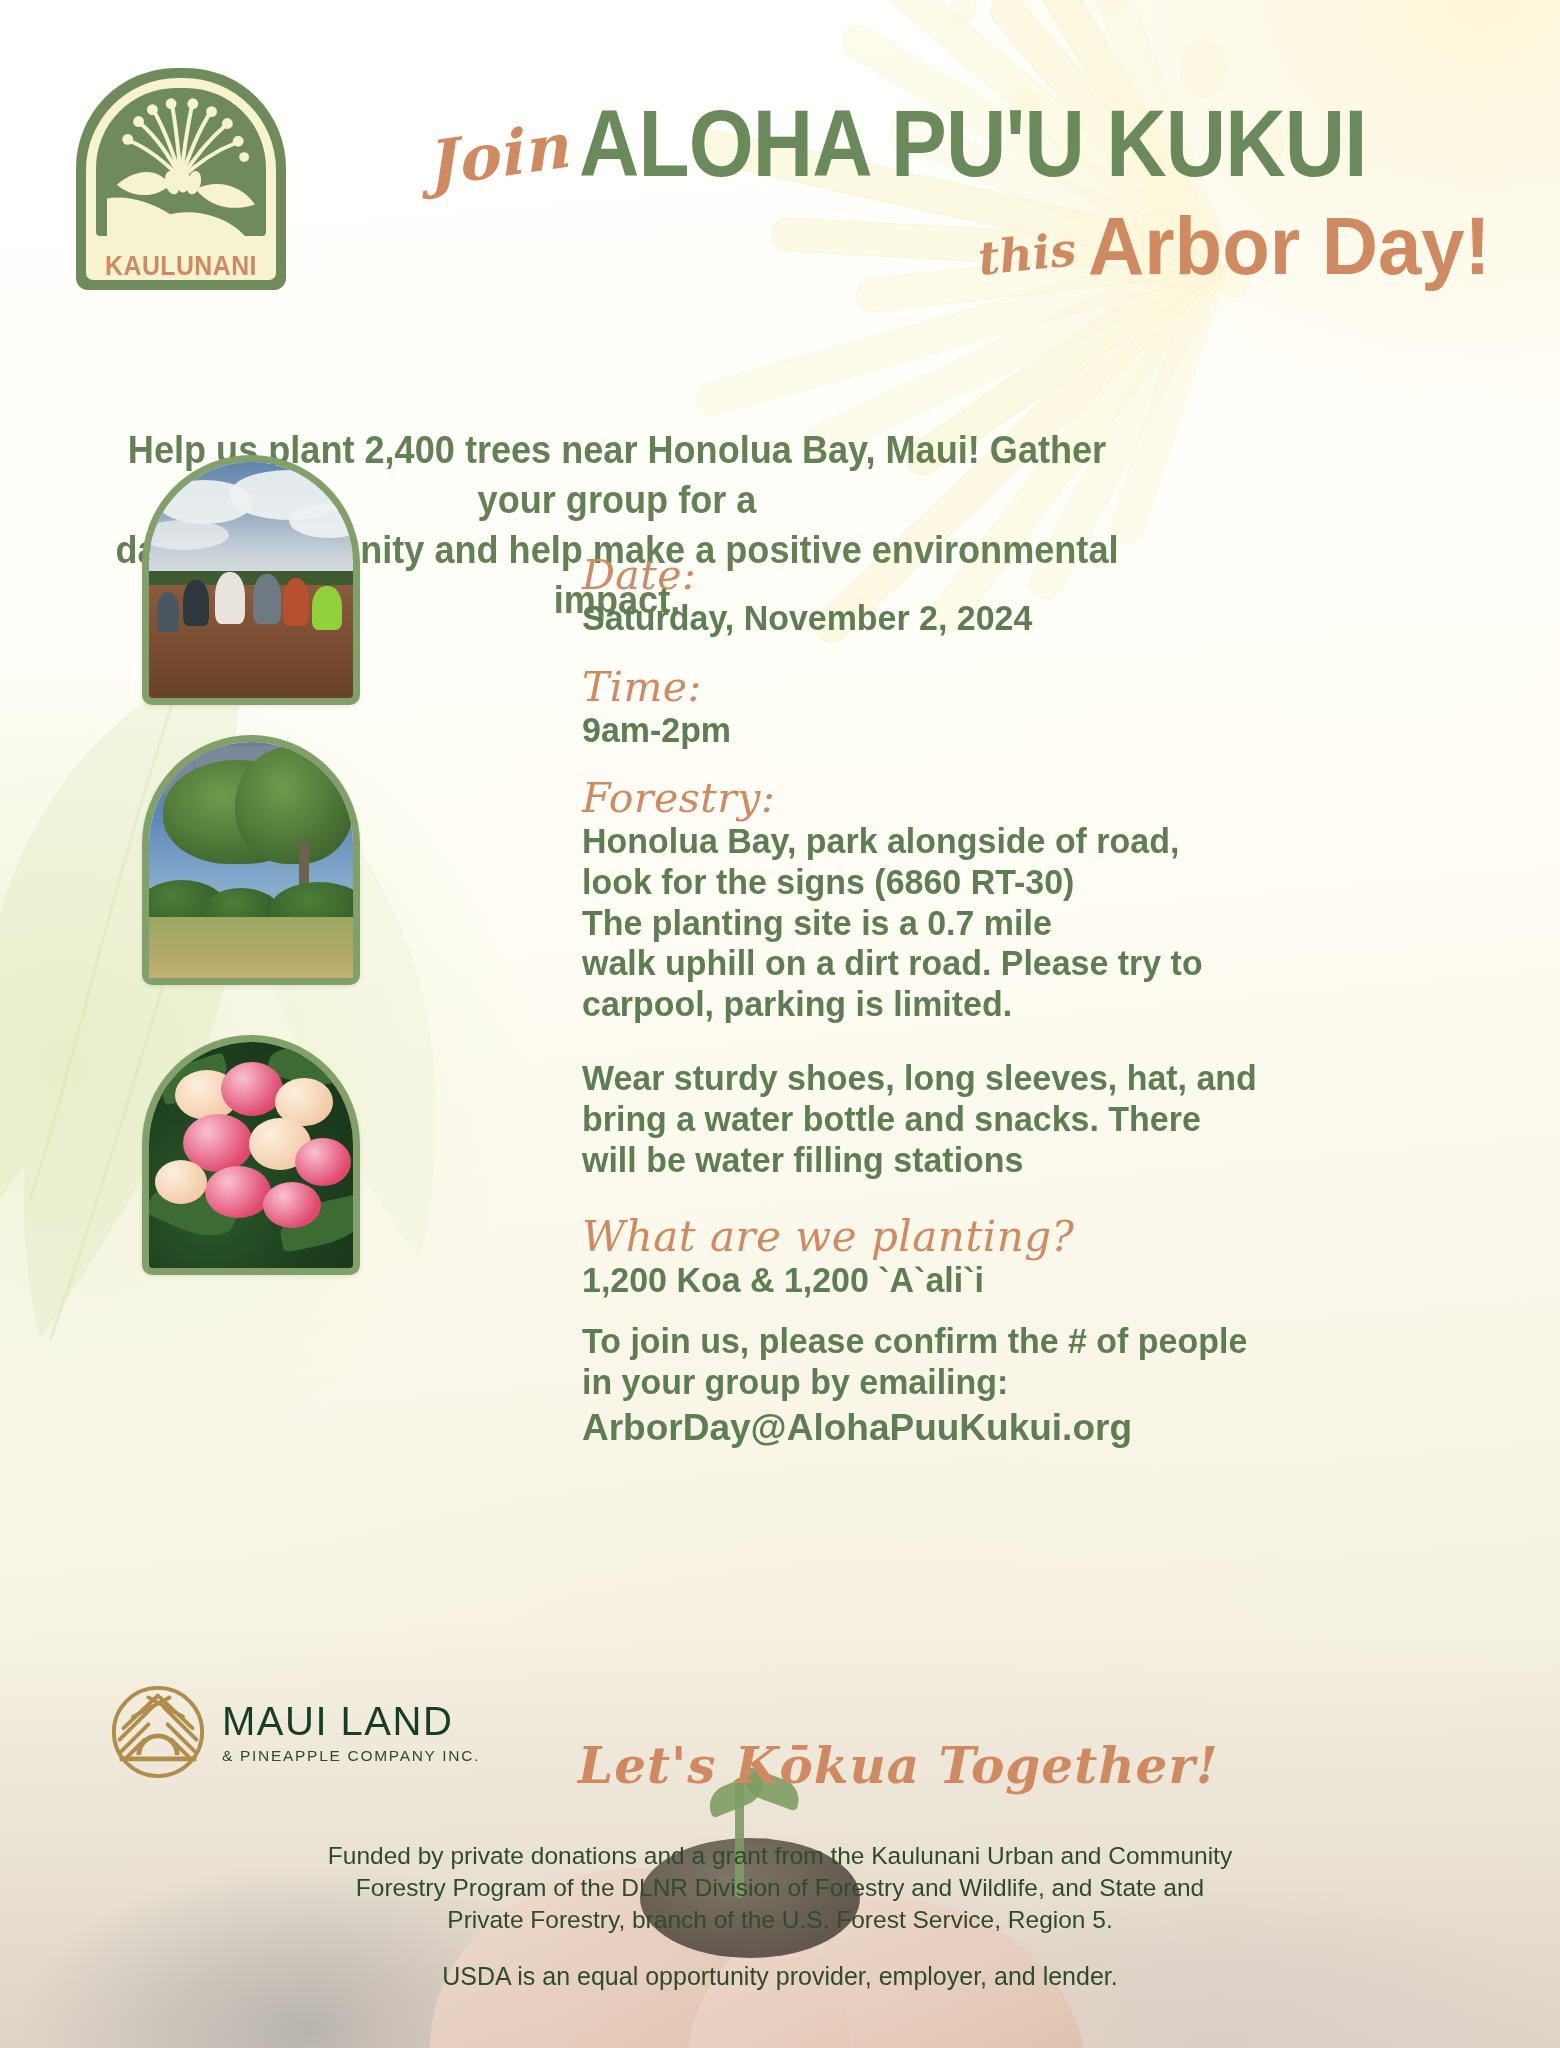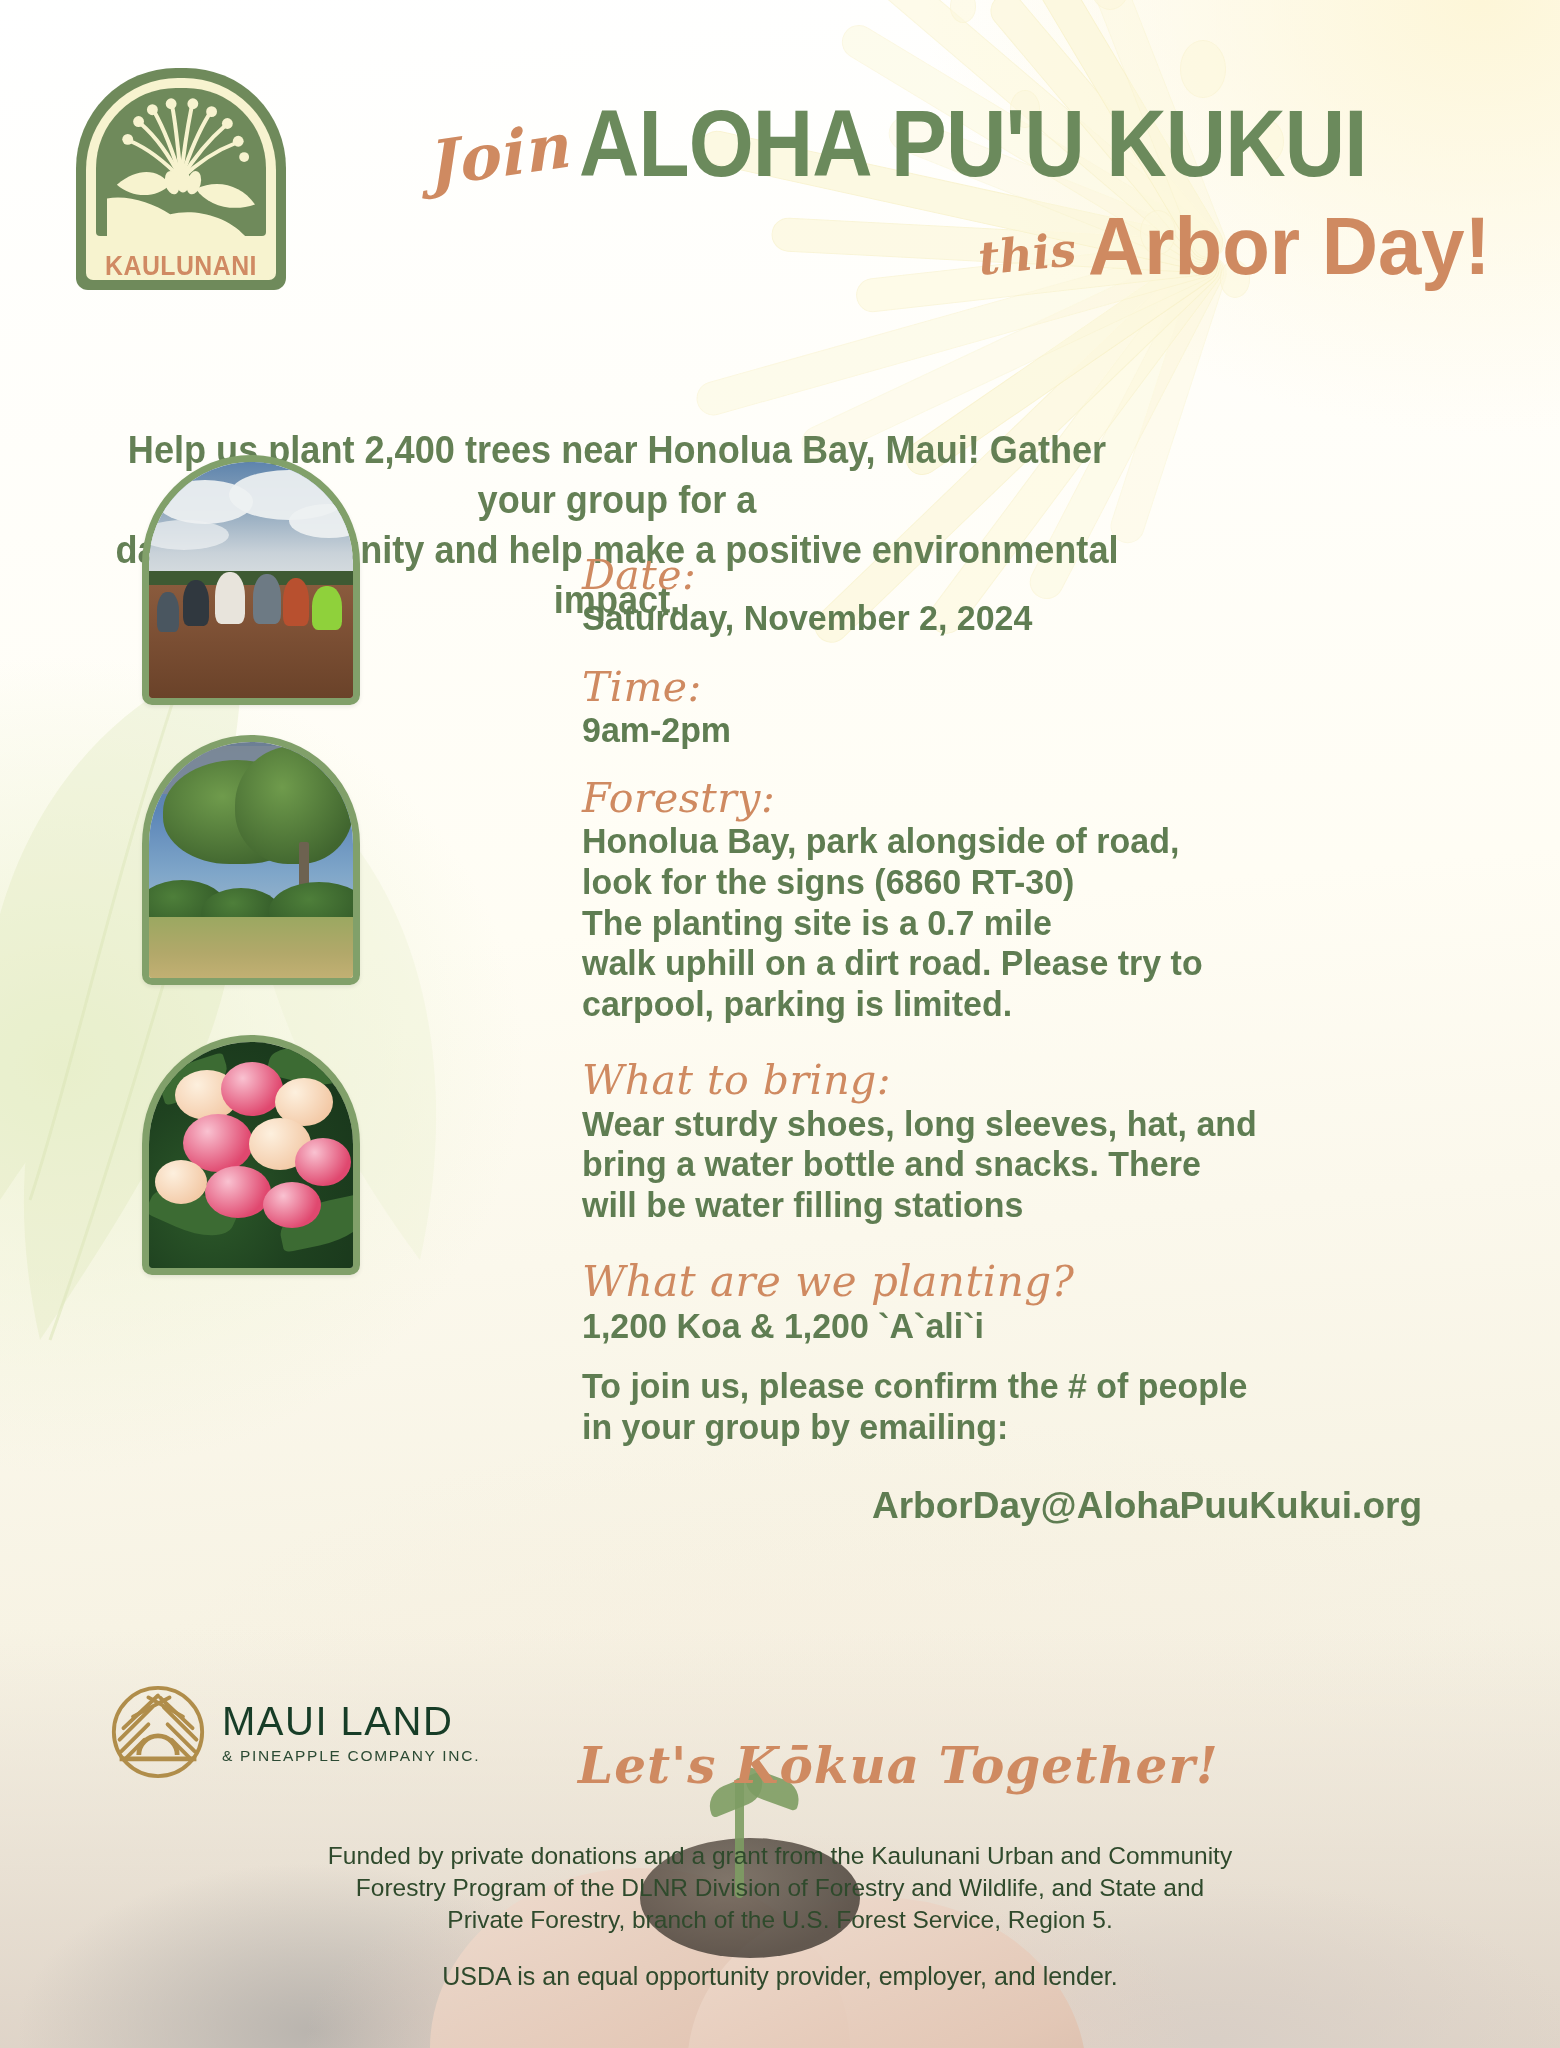--- a/index.html
+++ b/index.html
@@ -414,35 +414,34 @@
     <div class="gap-lg">
       <div class="script-head">Forestry:</div>
       <div class="body-green">Honolua Bay, park alongside of road,</div>
       <div class="body-green">look for the signs (6860 RT-30)</div>
       <div class="body-green">The planting site is a 0.7 mile</div>
       <div class="body-green">walk uphill on a dirt road. Please try to</div>
       <div class="body-green">carpool, parking is limited.</div>
     </div>
 
     <div class="gap-lg">
-      <div class="script-head">What to bring:</div>
       <div class="body-green">Wear sturdy shoes, long sleeves, hat, and</div>
       <div class="body-green">bring a water bottle and snacks. There</div>
       <div class="body-green">will be water filling stations</div>
     </div>
 
     <div class="blk tight">
       <div class="script-head bigger">What are we planting?</div>
       <div class="body-green">1,200 Koa &amp; 1,200 `A`ali`i</div>
     </div>
 
     <div class="blk">
       <div class="body-green">To join us, please confirm the # of people</div>
       <div class="body-green">in your group by emailing:</div>
-      <div class="email" style="margin-top:38px;text-align:right;">ArborDay@AlohaPuuKukui.org</div>
+      <div class="email" style="margin-top:5px;">ArborDay@AlohaPuuKukui.org</div>
     </div>
 
   </div>
 
   <div id="mauiland">
     <div class="ml-mark">
       <svg viewBox="0 0 100 100" width="96" height="96">
         <circle cx="50" cy="50" r="46" fill="none" stroke="#b08d4a" stroke-width="4"></circle>
         <g stroke="#b08d4a" stroke-width="4" stroke-linecap="round" fill="none">
           <path d="M12,70 L40,42"></path>

